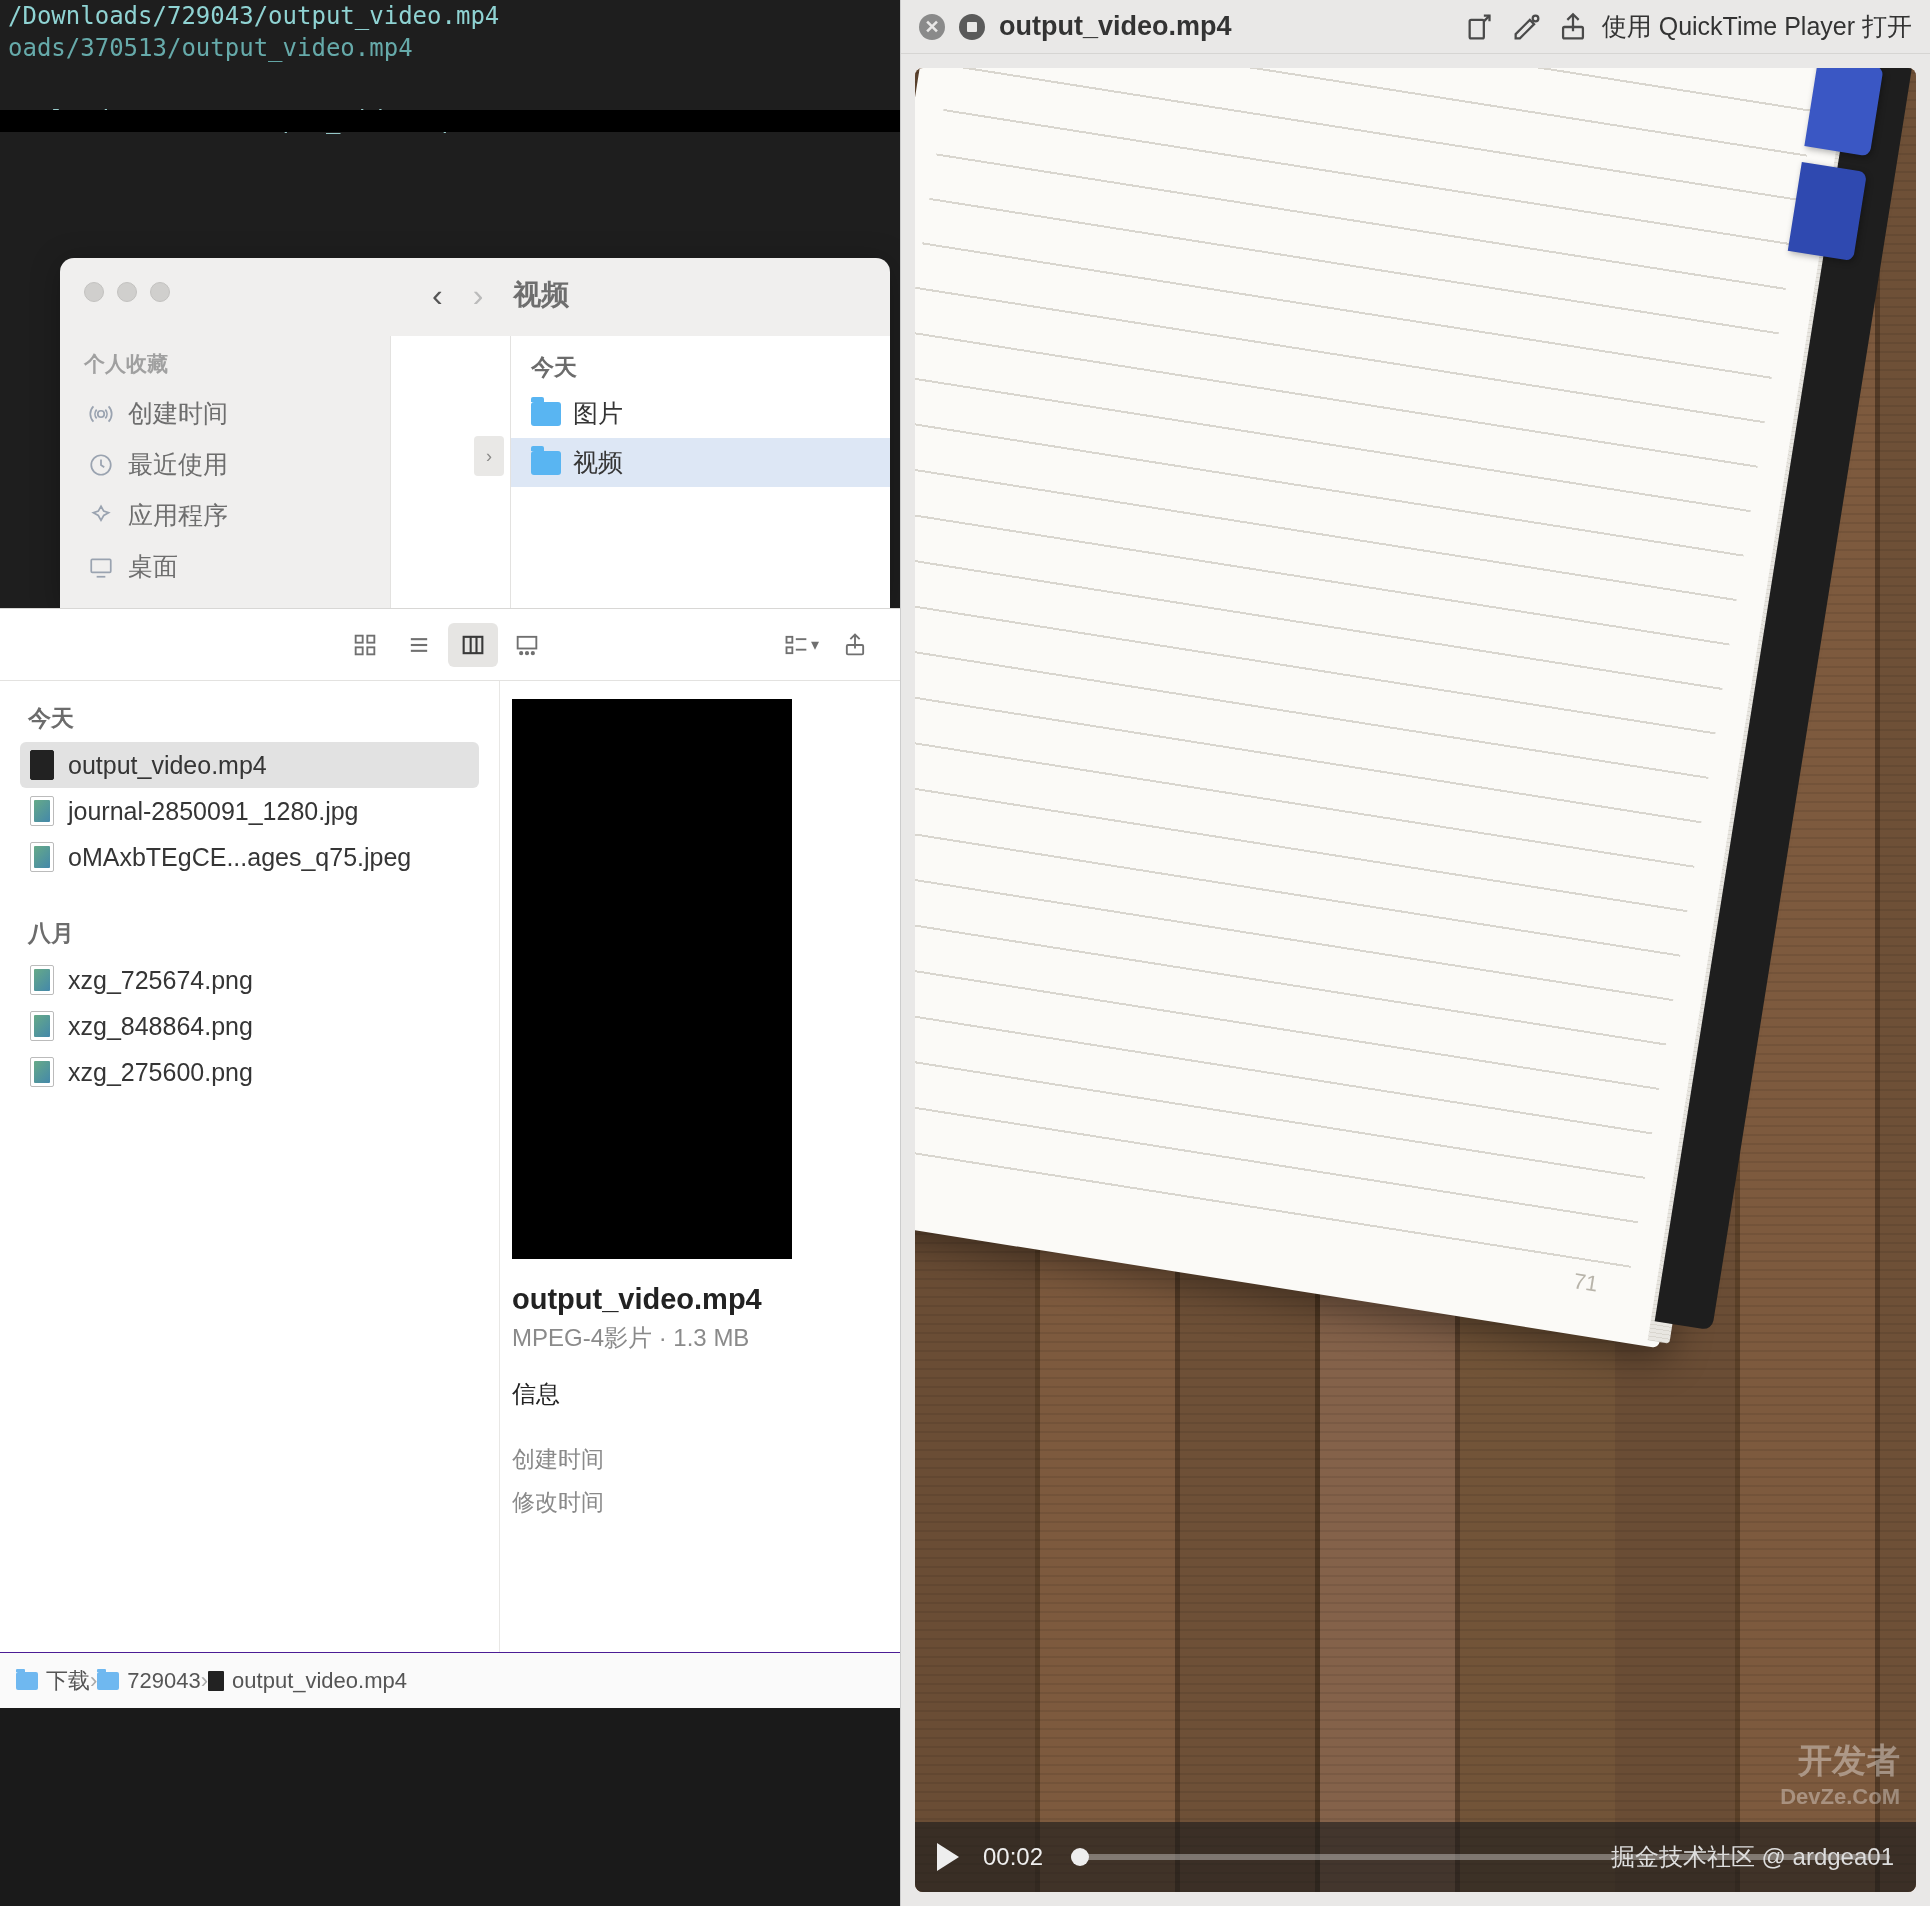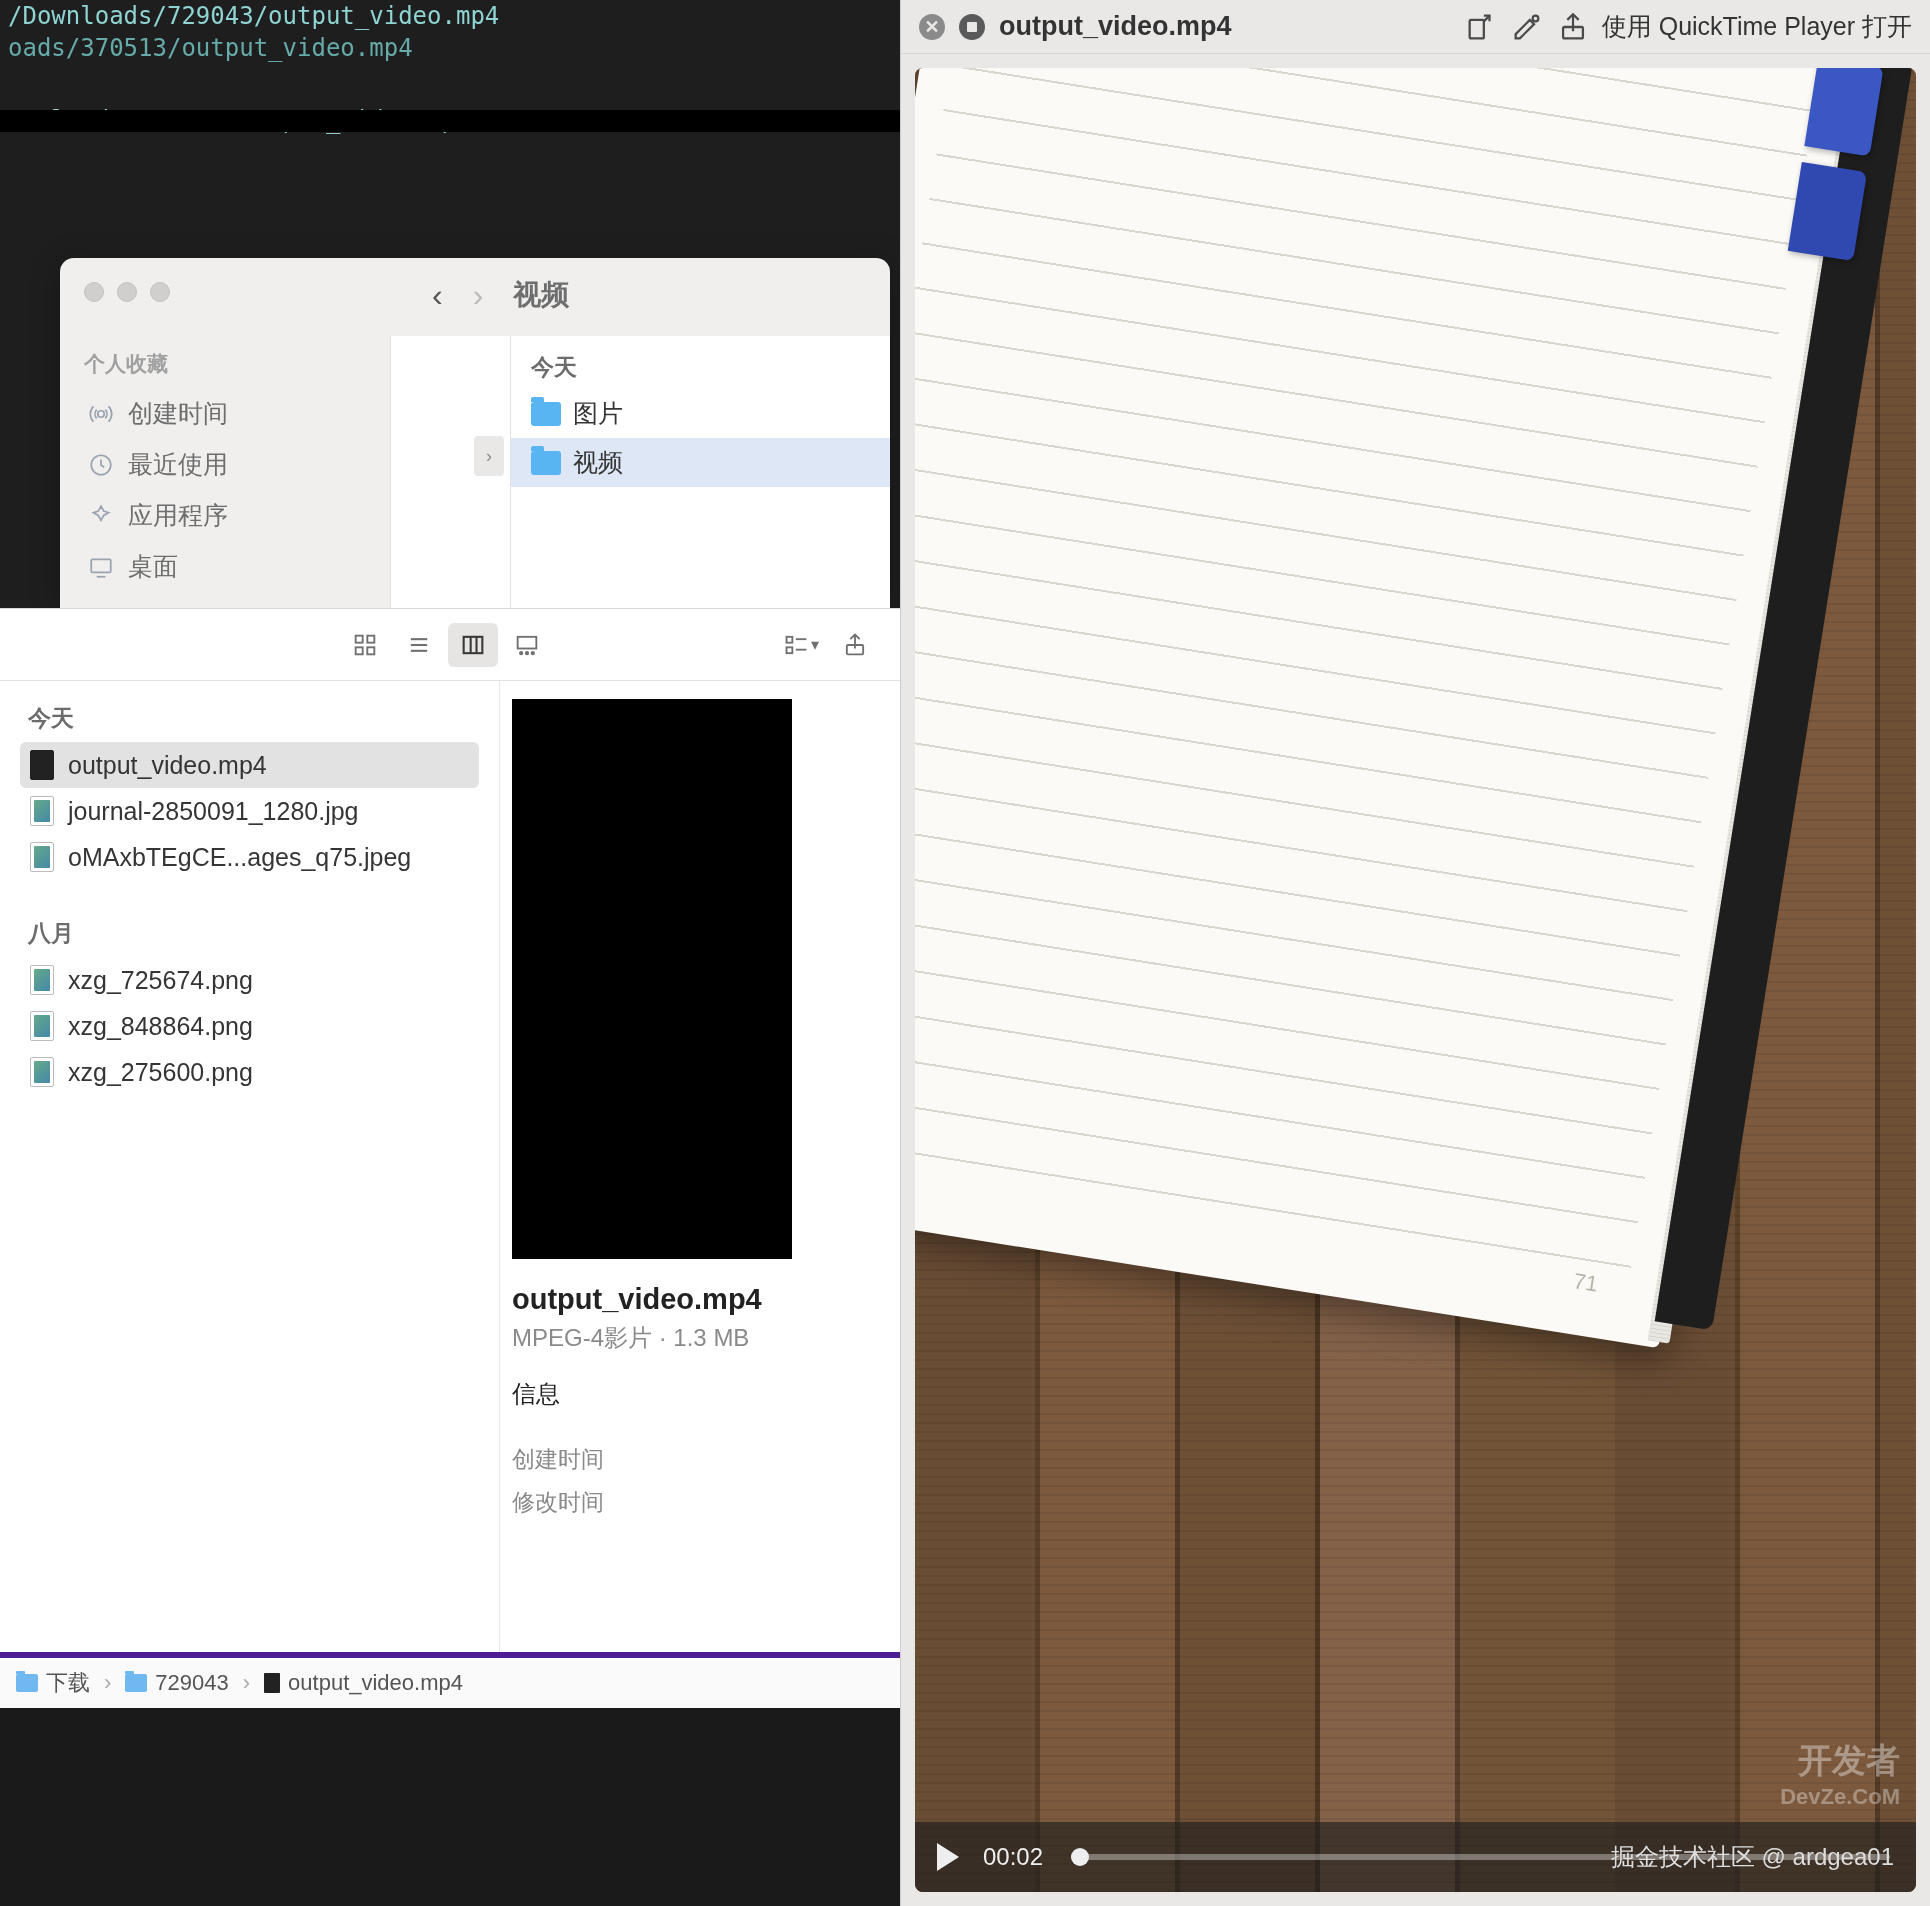--- a/index.html
+++ b/index.html
@@ -61,21 +61,21 @@
 .file-ic.vid{background:#222;border-color:#222;}
 .file-ic.img::after{content:"";position:absolute;inset:3px;background:linear-gradient(135deg,#6a8 0%,#48a 100%);border-radius:1px;}
 
 .fl-right{flex:1;padding:18px 12px;overflow:hidden;}
 .preview-thumb{width:280px;height:560px;background:#000;margin:0 0 24px 0;}
 .preview-name{font-size:29px;font-weight:700;color:#222;margin-bottom:6px;}
 .preview-sub{font-size:24px;color:#8a8a8a;margin-bottom:24px;}
 .info-hdr{font-size:24px;font-weight:400;color:#222;margin-bottom:28px;}
 .info-row{font-size:23px;color:#8a8a8a;padding:6px 0;}
 
-.fl-path{position:absolute;bottom:0;left:0;right:0;height:56px;border-top:6px solid #4c1d95;display:flex;align-items:center;gap:14px;padding:0 16px;font-size:22px;color:#555;background:#fafafa;}
+.fl-path{position:absolute;bottom:0;left:0;right:0;height:56px;border-top:1px solid #4c1d95;display:flex;align-items:center;gap:0;padding:0 16px;font-size:22px;color:#555;background:#fafafa;}
 .path-seg{display:flex;align-items:center;gap:8px;}
 .path-chev{color:#aaa;}
 .folder-sm{width:22px;height:18px;background:#6fb8f0;border-radius:2px;position:relative;}
 .folder-sm::before{content:"";position:absolute;top:-3px;left:0;width:9px;height:3px;background:#6fb8f0;border-radius:1px 1px 0 0;}
 .file-sm{width:16px;height:20px;background:#222;border-radius:1px;}
 
 
 .ql{position:absolute;top:0;left:900px;width:1030px;height:1906px;background:#e9e8e7;border-left:1px solid #ccc;display:flex;flex-direction:column;}
 .ql-title{height:54px;background:#e9e8e7;display:flex;align-items:center;padding:0 18px;gap:14px;border-bottom:1px solid #d6d5d3;}
 .ql-close{width:26px;height:26px;border-radius:50%;background:#8a8a8a;color:#e9e8e7;display:flex;align-items:center;justify-content:center;font-size:18px;font-weight:bold;}

